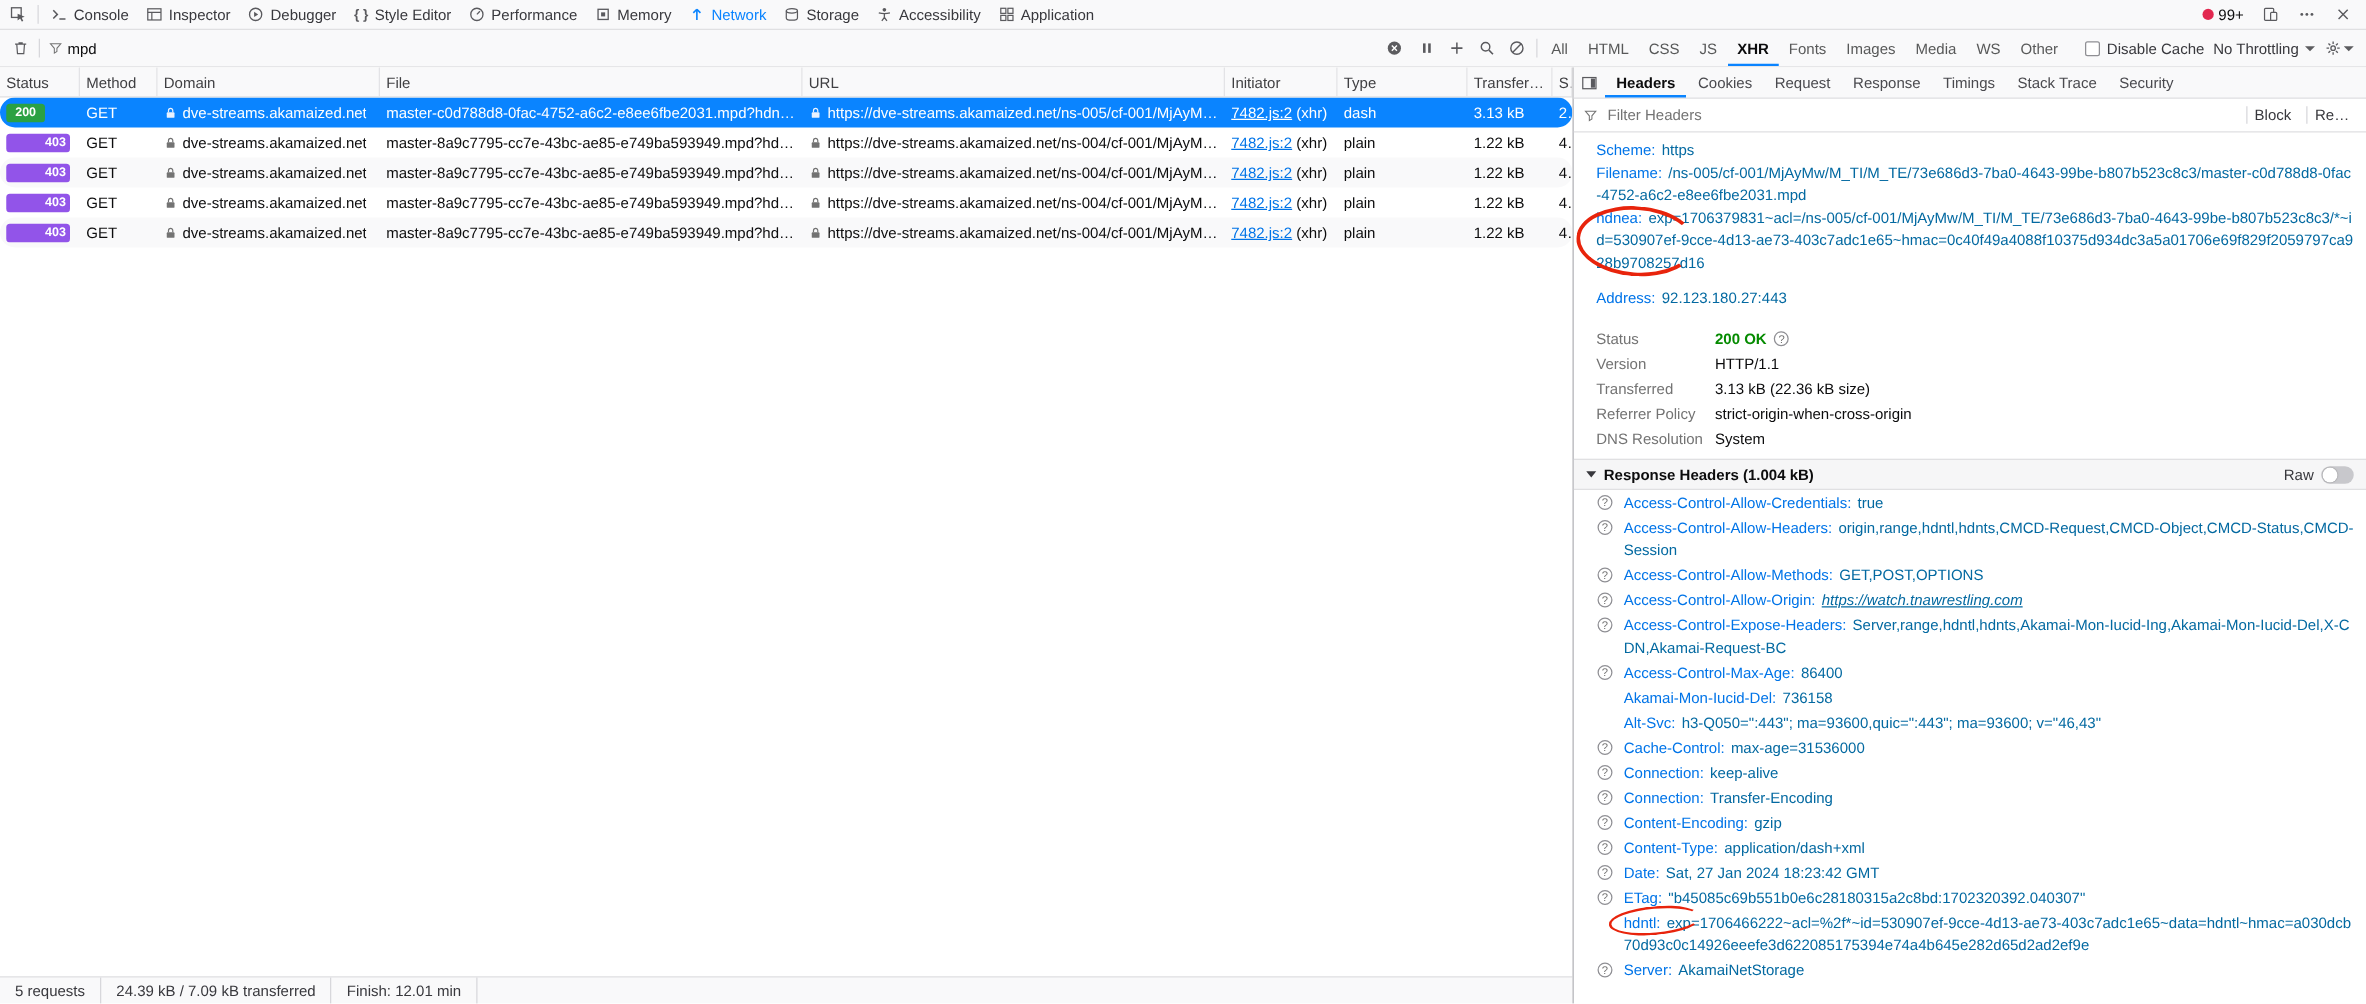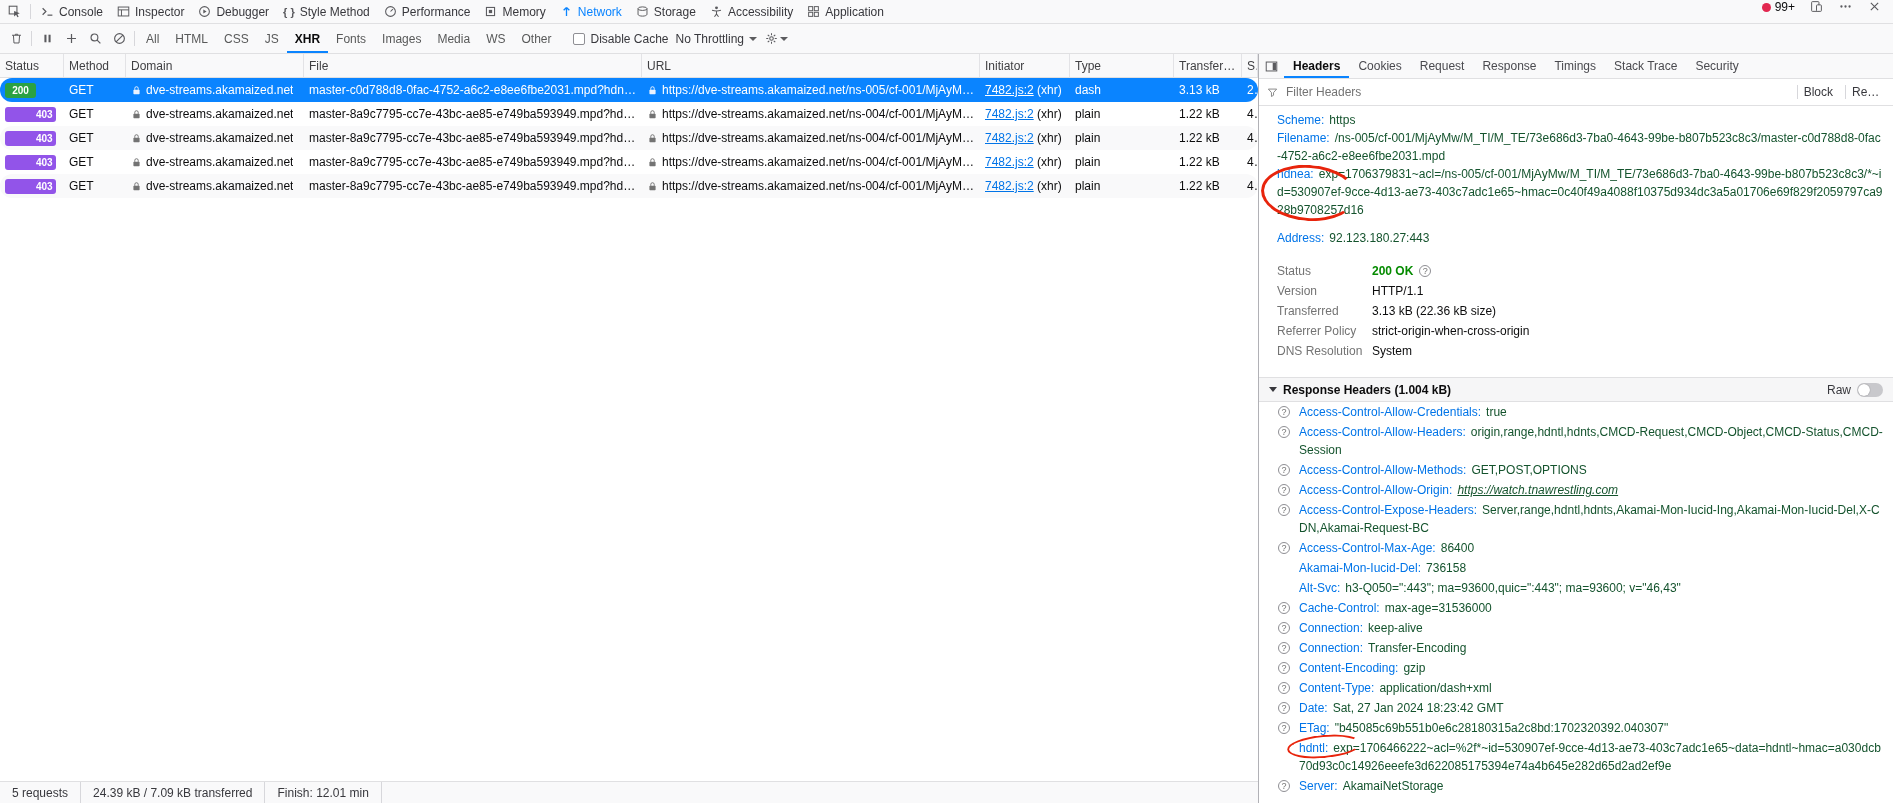--- a/index.html
+++ b/index.html
@@ -12,21 +12,21 @@
   .devtools{width:1893px;height:803px;overflow:hidden;display:flex;flex-direction:column;background:#fff;}
 
   
   .toolbar-top{height:24px;flex:0 0 24px;background:#f9f9fa;border-bottom:1px solid #e0e0e2;display:flex;align-items:stretch;padding:0 2px;}
   .tool-btn{display:flex;align-items:center;padding:0 6px;color:#5a5a5e;cursor:pointer;}
   .vsep{width:1px;height:15px;background:#d7d7db;margin:0 3px;align-self:center;}
   .tool-tab{display:flex;align-items:center;gap:5px;padding:0 7px;color:#38383d;cursor:pointer;white-space:nowrap;}
   .tool-tab .ticon{display:flex;color:#5a5a5e;}
   .tool-tab.selected{color:var(--accent);}
   .tool-tab.selected .ticon{color:var(--accent);}
-  .toolbar-right{margin-left:auto;display:flex;align-items:flex-start;gap:4px;padding-right:4px;}
+  .toolbar-right{margin-left:auto;display:flex;align-items:center;gap:4px;padding-right:4px;}
   .err-badge{display:flex;align-items:center;gap:4px;padding:0 5px;cursor:pointer;}
   .err-dot{width:9px;height:9px;border-radius:50%;background:#e22850;display:inline-block;}
   .svgi{width:13px;height:13px;display:block;}
   .svgi-s{width:11px;height:11px;display:block;}
 
   
   .net-toolbar{height:30px;flex:0 0 30px;background:#f9f9fa;border-bottom:1px solid #e0e0e2;display:flex;align-items:center;padding:0 4px;}
   .nt-btn{display:flex;align-items:center;justify-content:center;width:24px;height:24px;color:#5a5a5e;cursor:pointer;flex:0 0 auto;}
   .filter-box{flex:1 1 auto;display:flex;align-items:center;height:24px;padding:0 4px;min-width:100px;}
   .filter-box input{flex:1 1 auto;border:none;outline:none;background:transparent;font:inherit;color:#0c0c0d;padding:0 4px;}
@@ -70,29 +70,29 @@
   .det-tab.selected{color:#0c0c0d;font-weight:700;box-shadow:inset 0 -2px 0 var(--accent);}
   .det-filter{height:27px;flex:0 0 27px;border-bottom:1px solid #e0e0e2;display:flex;align-items:center;padding:0 8px;gap:6px;}
   .det-filter input{flex:1 1 auto;border:none;outline:none;background:transparent;font:inherit;min-width:40px;}
   .det-filter input::placeholder{color:#737373;}
   .df-btn{color:#38383d;padding:0 6px;border-left:1px solid #d7d7db;white-space:nowrap;cursor:pointer;flex:0 0 auto;}
   .df-btn.clip{width:40px;overflow:hidden;text-overflow:ellipsis;flex:0 0 40px;padding-right:0;}
   .det-content{flex:1 1 auto;overflow:hidden;padding-top:5px;}
 
   .sum-row{padding:0 10px 0 18px;line-height:18px;word-break:break-all;position:relative;}
   .hname{color:var(--link);margin-right:5px;}
-  .hval{color:#14532d;}
+  .hval{color:#0369a1;}
   .sum-row.addr{margin-top:10px;}
 
   .status-block{margin-top:14px;}
   .stat-row{display:flex;align-items:center;padding:1px 10px 1px 18px;line-height:18px;}
   .stat-label{width:95px;flex:0 0 95px;color:#737373;}
   .ok{color:var(--ok-text);font-weight:700;margin-right:6px;}
 
-  .rh-bar{margin-top:16px;height:25px;display:flex;align-items:center;gap:6px;border-top:1px solid #e0e0e2;border-bottom:1px solid #e0e0e2;background:#f6f6f7;padding:0 10px;cursor:pointer;}
+  .rh-bar{margin-top:6px;height:25px;display:flex;align-items:center;gap:6px;border-top:1px solid #e0e0e2;border-bottom:1px solid #e0e0e2;background:#f6f6f7;padding:0 10px;cursor:pointer;}
   .tri{width:0;height:0;border-left:4px solid transparent;border-right:4px solid transparent;border-top:5px solid #38383d;display:inline-block;}
   .rh-title{font-weight:700;color:#0c0c0d;}
   .rh-right{margin-left:auto;display:flex;align-items:center;gap:6px;color:#38383d;}
   .toggle{width:26px;height:14px;border-radius:7px;background:#c8c8cc;position:relative;display:inline-block;cursor:pointer;}
   .toggle .knob{position:absolute;left:1px;top:1px;width:12px;height:12px;border-radius:50%;background:#fff;box-shadow:0 0 1px rgba(0,0,0,.5);}
 
   .hdr-row{position:relative;padding:1px 8px 1px 40px;line-height:18px;word-break:break-all;}
   .q{position:absolute;left:19px;top:4px;width:12px;height:12px;border:1px solid #8f8f94;border-radius:50%;color:#737373;font-size:9px;line-height:10px;text-align:center;cursor:pointer;}
   .q-inline{position:static;display:inline-block;vertical-align:1px;}
   .hval.origin-link{font-style:italic;text-decoration:underline;cursor:pointer;}
@@ -138,21 +138,21 @@
       <span class="ticon">
           <svg class="svgi" viewBox="0 0 16 16">
             <circle cx="8" cy="8" r="6" fill="none" stroke="currentColor" stroke-width="1.3"></circle>
             <path d="M6.5 5.5L10.5 8l-4 2.5z" fill="currentColor"></path>
           </svg>
         </span>
       <span>Debugger</span>
     </div>
     <div class="tool-tab">
       <span class="ticon" style="font-weight:700;font-size:11px;">{ }</span>
-      <span>Style Method</span>
+      <span>Style Editor</span>
     </div>
     <div class="tool-tab">
       <span class="ticon">
           <svg class="svgi" viewBox="0 0 16 16">
             <circle cx="8" cy="8" r="6" fill="none" stroke="currentColor" stroke-width="1.3"></circle>
             <line x1="8" y1="8" x2="11" y2="5" stroke="currentColor" stroke-width="1.3"></line>
           </svg>
         </span>
       <span>Performance</span>
     </div>
@@ -229,20 +229,34 @@
     </div>
   </div>
 
   <div class="net-toolbar">
     <div class="nt-btn">
       <svg class="svgi" viewBox="0 0 16 16">
           <path d="M2.5 4h11M6.5 4V2.8h3V4M4.2 4l.7 9.5h6.2l.7-9.5" fill="none" stroke="currentColor" stroke-width="1.2"></path>
         </svg>
     </div>
     <div class="vsep"></div>
+    <div class="filter-box">
+      <span class="funnel">
+        <svg class="svgi-s" viewBox="0 0 16 16">
+            <path d="M2 3h12L9.5 8.2V12l-3 1.8V8.2z" fill="none" stroke="currentColor" stroke-width="1.2"></path>
+          </svg>
+      </span>
+      <input type="text" value="mpd" style="">
+      <span class="nt-btn" style="width:20px;">
+        <svg class="svgi" viewBox="0 0 16 16">
+            <circle cx="8" cy="8" r="6.5" fill="#5c5c5f"></circle>
+            <path d="M5.5 5.5l5 5M10.5 5.5l-5 5" stroke="#fff" stroke-width="1.4"></path>
+          </svg>
+      </span>
+    </div>
     <div class="nt-btn">
       <svg class="svgi-s" viewBox="0 0 16 16">
           <rect x="3.5" y="2.5" width="3" height="11" fill="currentColor"></rect>
           <rect x="9.5" y="2.5" width="3" height="11" fill="currentColor"></rect>
         </svg>
     </div>
     <div class="nt-btn">
       <svg class="svgi" viewBox="0 0 16 16">
           <path d="M8 2.5v11M2.5 8h11" stroke="currentColor" stroke-width="1.5"></path>
         </svg>

